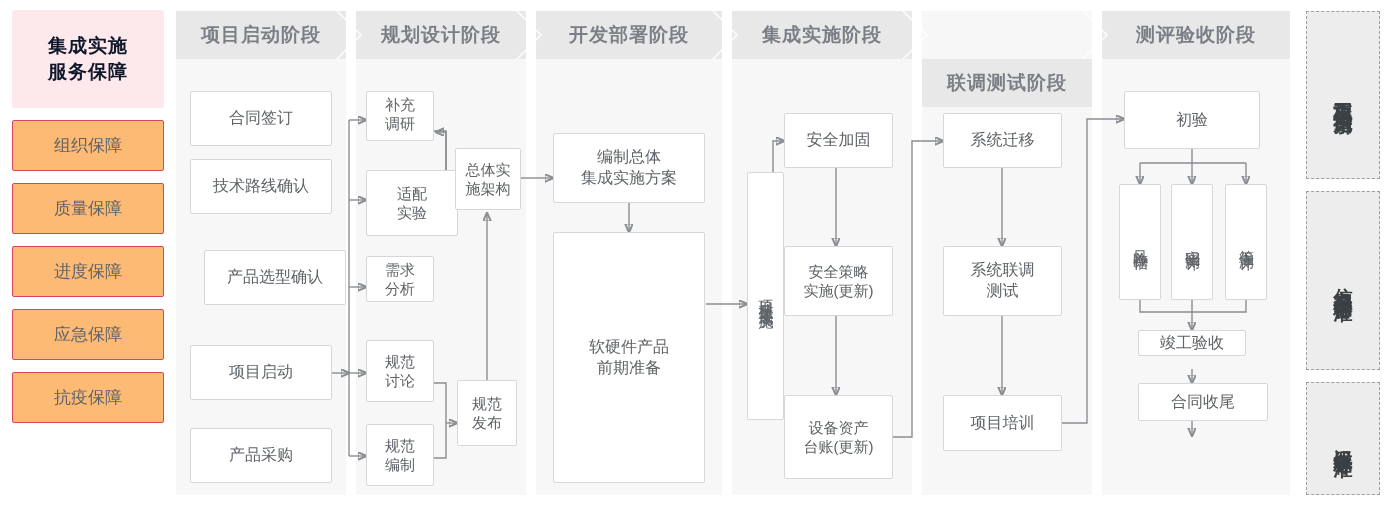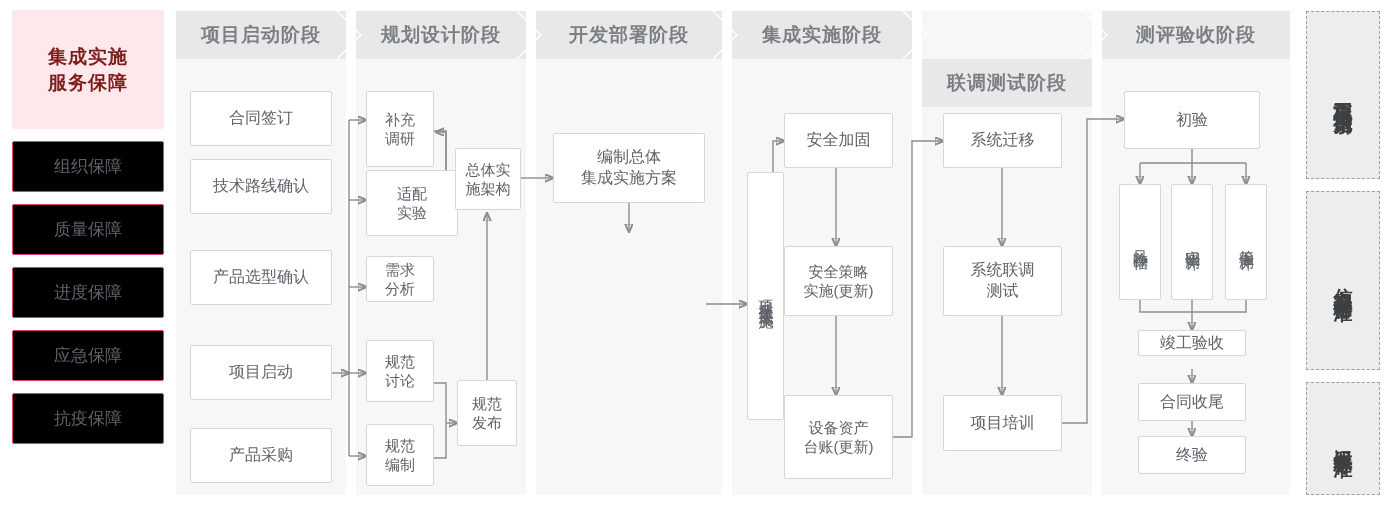--- a/index.html
+++ b/index.html
@@ -1,24 +1,24 @@
 <!DOCTYPE html>
 <html><head>
 <meta charset="utf-8">
 <style>
   html,body{margin:0;padding:0;background:#ffffff;}
   body{font-family:"Liberation Sans","DejaVu Sans",sans-serif;}
   #root{position:relative;width:1391px;height:515px;overflow:hidden;background:#fff;}
 
   
   .left-col{position:absolute;left:12px;top:10px;width:152px;}
-  .hero{height:119px;background:#fde8ec;border-radius:3px;display:flex;align-items:center;
-        justify-content:center;text-align:center;color:#7f1d1d;font-weight:bold;font-size:19px;
+  .hero{height:98px;background:#fde8ec;border-radius:3px;display:flex;align-items:center;
+        justify-content:center;text-align:center;color:#0f172a;font-weight:bold;font-size:19px;
         line-height:1.35;letter-spacing:1px;}
-  .redbox{height:49px;margin-top:12px;border:1.4px solid #d8455e;border-radius:2px;background:#000000;
+  .redbox{height:49px;margin-top:12px;border:1.4px solid #d8455e;border-radius:2px;background:#fdba74;
           display:flex;align-items:center;justify-content:center;color:#5f6368;font-size:17px;}
 
   
   .ribbon{position:absolute;top:11px;height:48px;background:#e8e8e8;}
   .ribbon .rtext{position:absolute;left:0;top:0;width:100%;height:100%;display:flex;
                  align-items:center;justify-content:center;color:#7b7f85;font-weight:bold;
                  font-size:19px;letter-spacing:1px;}
   .notch{position:absolute;top:11px;height:48px;width:26px;z-index:3;
          background:#fff;
          clip-path:polygon(0 0, 2px 0, 26px 50%, 2px 100%, 0 100%, 24px 50%);}
@@ -149,61 +149,62 @@
   </div>
 
   <div class="notch" style="left:336px;"></div>
   <div class="notch" style="left:516px;"></div>
   <div class="notch" style="left:712px;"></div>
   <div class="notch" style="left:902px;"></div>
   <div class="notch" style="left:1082px;"></div>
 
   <div class="node" style="left:190px;top:91px;width:142px;height:55px;">合同签订</div>
   <div class="node" style="left:190px;top:159px;width:142px;height:55px;">技术路线确认</div>
-  <div class="node" style="left:190px;top:250px;width:142px;height:55px;">产品选型确认</div>
+  <div class="node" style="left:204px;top:250px;width:142px;height:55px;">产品选型确认</div>
   <div class="node" style="left:190px;top:345px;width:142px;height:55px;">项目启动</div>
   <div class="node" style="left:190px;top:428px;width:142px;height:55px;">产品采购</div>
 
-  <div class="node sm" style="left:366px;top:91px;width:68px;height:76px;white-space:pre-line;">补充
+  <div class="node sm" style="left:366px;top:91px;width:68px;height:50px;white-space:pre-line;font-family:Liberation Mono, monospace;">补充
 调研</div>
   <div class="node sm" style="left:366px;top:170px;width:92px;height:66px;white-space:pre-line;">适配
 实验</div>
   <div class="node sm" style="left:366px;top:256px;width:68px;height:46px;white-space:pre-line;">需求
 分析</div>
   <div class="node sm" style="left:366px;top:340px;width:68px;height:62px;white-space:pre-line;">规范
 讨论</div>
   <div class="node sm" style="left:366px;top:424px;width:68px;height:62px;white-space:pre-line;">规范
 编制</div>
   <div class="node sm" style="left:455px;top:148px;width:66px;height:62px;white-space:pre-line;">总体实
 施架构</div>
   <div class="node sm" style="left:457px;top:380px;width:60px;height:66px;white-space:pre-line;">规范
 发布</div>
 
   <div class="node" style="left:553px;top:133px;width:152px;height:70px;white-space:pre-line;">编制总体
 集成实施方案</div>
+  <div class="node" style="left:553px;top:232px;width:152px;height:251px;white-space:pre-line;">软硬件产品
+前期准备</div>
 
   <div class="node vert sm" style="left:747px;top:172px;width:37px;height:248px;">项目整体集成实施</div>
   <div class="node" style="left:784px;top:113px;width:109px;height:55px;">安全加固</div>
   <div class="node sm" style="left:784px;top:246px;width:109px;height:70px;white-space:pre-line;">安全策略
 实施(更新)</div>
   <div class="node sm" style="left:784px;top:395px;width:109px;height:84px;white-space:pre-line;">设备资产
 台账(更新)</div>
 
   <div class="node" style="left:943px;top:113px;width:119px;height:55px;">系统迁移</div>
   <div class="node" style="left:943px;top:246px;width:119px;height:70px;white-space:pre-line;">系统联调
 测试</div>
   <div class="node" style="left:943px;top:395px;width:119px;height:56px;">项目培训</div>
 
   <div class="node" style="left:1124px;top:91px;width:136px;height:58px;">初验</div>
   <div class="node vert sm" style="left:1119px;top:184px;width:42px;height:116px;">风险评估</div>
   <div class="node vert sm" style="left:1171px;top:184px;width:42px;height:116px;">密码测评</div>
   <div class="node vert sm" style="left:1225px;top:184px;width:42px;height:116px;">等保测评</div>
   <div class="node" style="left:1138px;top:330px;width:108px;height:26px;">竣工验收</div>
-  <div class="node" style="left:1138px;top:383px;width:108px;height:38px;">合同收尾</div>
-  <div class="node" style="left:1138px;top:436px;width:108px;height:38px;">终验</div>
+  <div class="node" style="left:1138px;top:383px;width:130px;height:38px;">合同收尾</div>
 
   <div class="stdbox" style="top:11px;height:168px;">
     <div class="stdtxt">工程项目实施指引</div>
   </div>
   <div class="stdbox" style="top:191px;height:179px;">
     <div class="stdtxt">信息安全保密标准</div>
   </div>
   <div class="stdbox" style="top:382px;height:113px;">
     <div class="stdtxt">运维服务标准</div>
   </div>

